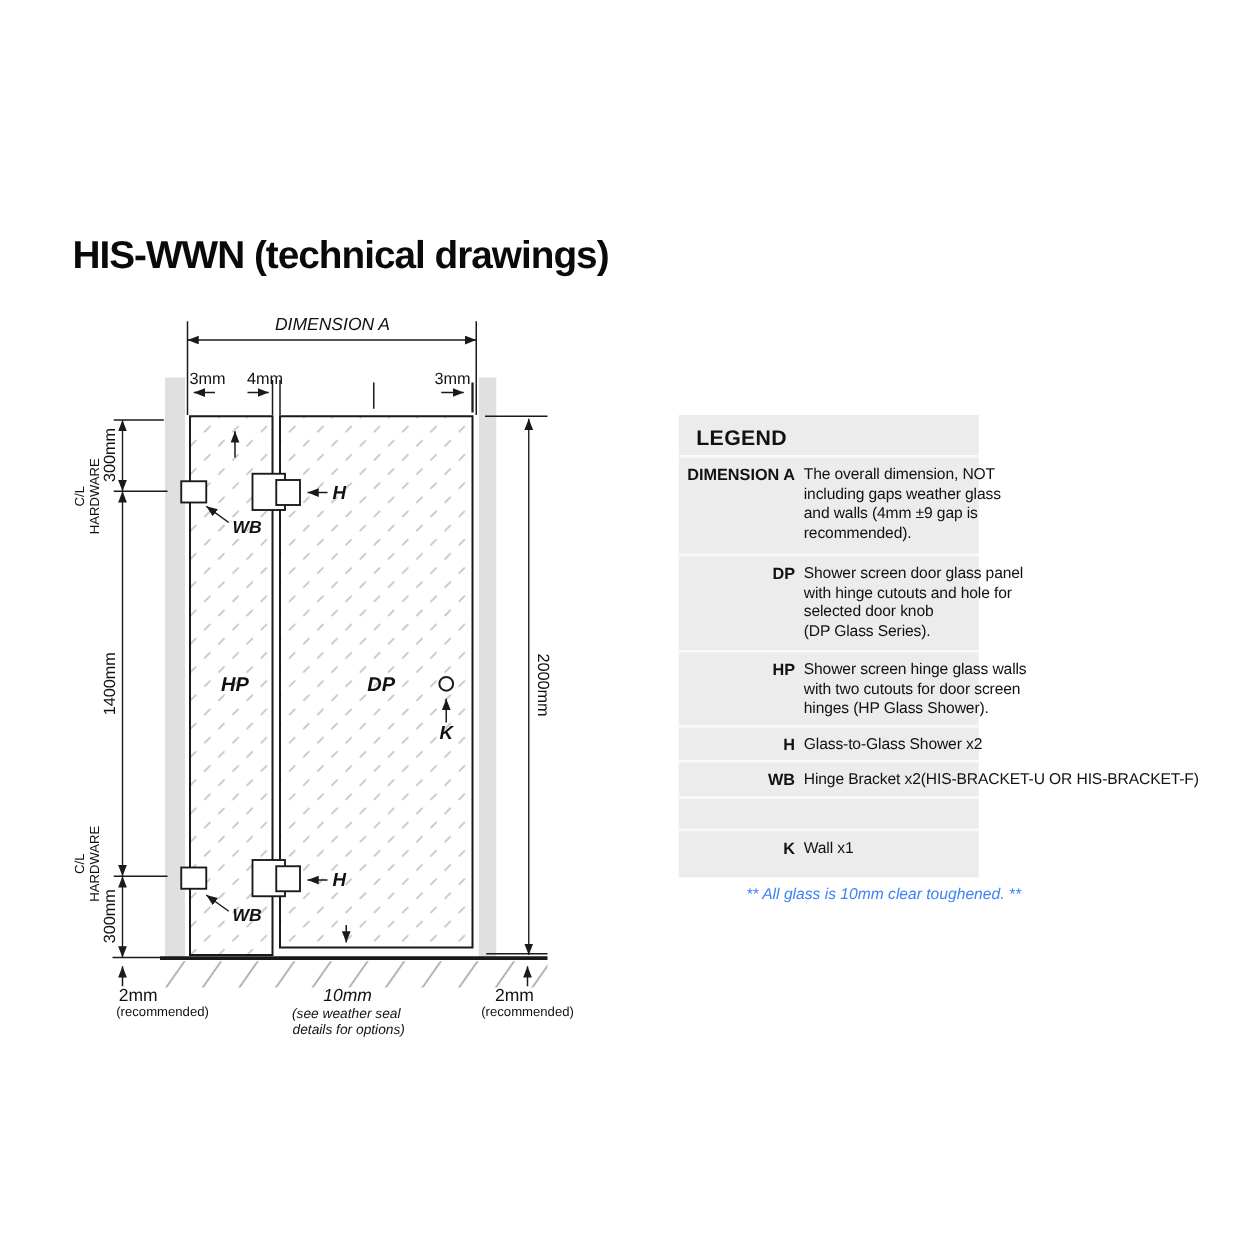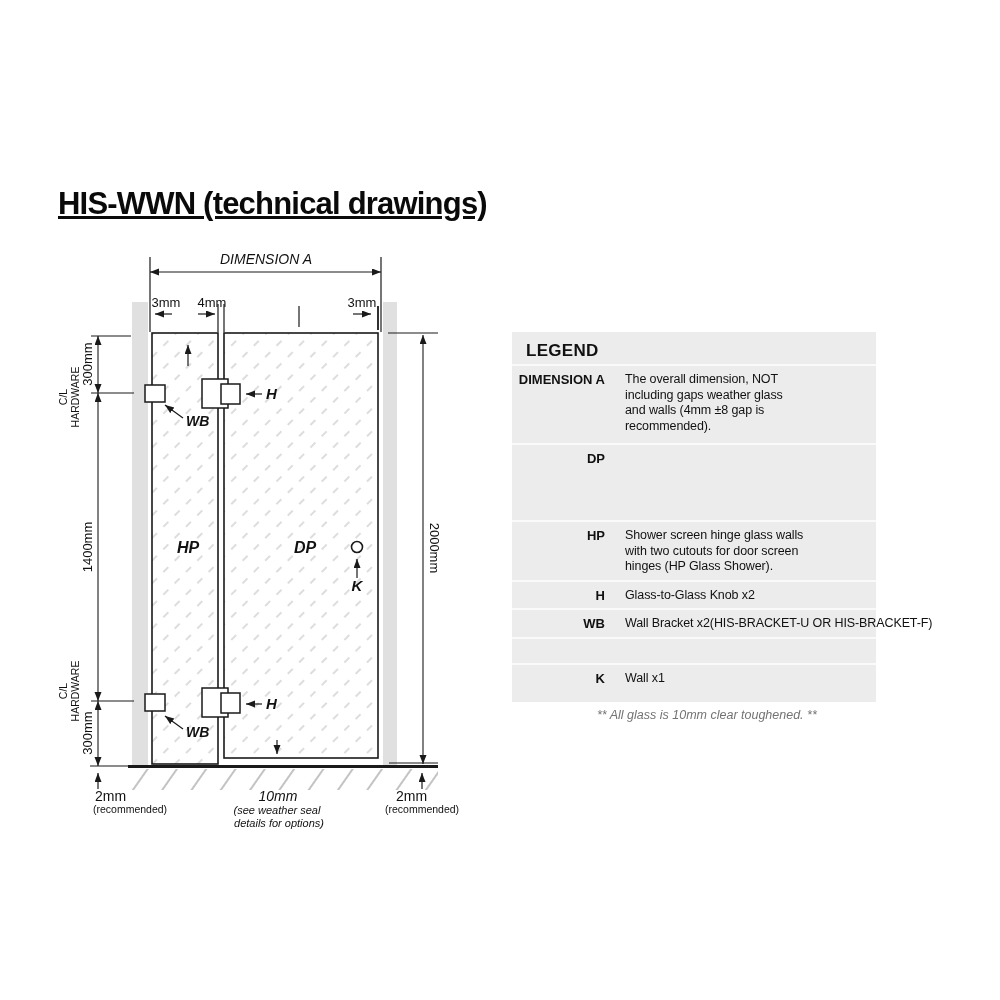--- a/index.html
+++ b/index.html
@@ -4,47 +4,47 @@
 <style>
   html,body{margin:0;padding:0;}
   body{
     width:1000px;height:1000px;background:#ffffff;position:relative;
     font-family:"Liberation Sans", sans-serif;color:#111;
     overflow:hidden;
   }
   .page-title{
     position:absolute;left:58px;top:188px;
     font-size:31px;font-weight:bold;letter-spacing:-0.8px;color:#0a0a0a;
-    line-height:1.05;white-space:nowrap;text-decoration:underline;
+    line-height:1.05;white-space:nowrap;
   }
   svg.diagram{position:absolute;left:0;top:0;}
   svg text{fill:#111;}
   .legend{
-    position:absolute;left:512px;top:332px;width:364px;
+    position:absolute;left:543px;top:332px;width:240px;
     background:#ececec;color:#111;
   }
   .legend-header{
     height:32px;box-sizing:border-box;padding:9px 0 0 14px;
     font-size:17px;font-weight:bold;letter-spacing:0.3px;
   }
   .lrow{
     display:flex;box-sizing:border-box;border-top:2px solid #fafafa;
     padding-top:6px;
   }
   .lterm{
     width:93px;flex:none;text-align:right;
     font-weight:bold;font-size:13px;line-height:15.5px;
   }
-  .ldesc{margin-left:20px;font-size:12.5px;line-height:15.5px;letter-spacing:-0.1px;}
+  .ldesc{margin-left:7px;font-size:12.5px;line-height:15.5px;letter-spacing:-0.1px;}
   .ldesc div{white-space:nowrap;}
   .h79{height:79px}.h77{height:77px}.h60{height:60px}.h28{height:28px}
   .h29{height:29px}.h26{height:26px}.h39{height:39px}
   .footnote{
     position:absolute;left:597px;top:708px;
-    font-size:12.5px;font-style:italic;color:#737373;white-space:nowrap;
+    font-size:12.5px;font-style:italic;color:#3b82f6;white-space:nowrap;
   }
 </style>
 </head>
 <body>
 
 <div class="page-title">HIS-WWN (technical drawings)</div>
 
 <svg class="diagram" width="1000" height="1000" viewBox="0 0 1000 1000">
   <defs>
     <marker id="ar" markerUnits="userSpaceOnUse" markerWidth="10" markerHeight="8" refX="9" refY="3.5" orient="auto-start-reverse">
@@ -161,49 +161,55 @@
 </svg>
 
 <div class="legend">
   <div class="legend-header">LEGEND</div>
 
   <div class="lrow h79">
     <div class="lterm">DIMENSION A</div>
     <div class="ldesc">
       <div>The overall dimension, NOT</div>
       <div>including gaps weather glass</div>
-      <div>and walls (4mm ±8 gap is</div>
+      <div>and walls (4mm ±9 gap is</div>
       <div>recommended).</div>
     </div>
   </div>
 
   <div class="lrow h77">
     <div class="lterm">DP</div>
+    <div class="ldesc">
+      <div>Shower screen door glass panel</div>
+      <div>with hinge cutouts and hole for</div>
+      <div>selected door knob</div>
+      <div>(DP Glass Series).</div>
+    </div>
   </div>
 
   <div class="lrow h60">
     <div class="lterm">HP</div>
     <div class="ldesc">
       <div>Shower screen hinge glass walls</div>
       <div>with two cutouts for door screen</div>
       <div>hinges (HP Glass Shower).</div>
     </div>
   </div>
 
   <div class="lrow h28">
     <div class="lterm">H</div>
     <div class="ldesc">
-      <div>Glass-to-Glass Knob x2</div>
+      <div>Glass-to-Glass Shower x2</div>
     </div>
   </div>
 
   <div class="lrow h29">
     <div class="lterm">WB</div>
     <div class="ldesc">
-      <div>Wall Bracket x2(HIS-BRACKET-U OR HIS-BRACKET-F)</div>
+      <div>Hinge Bracket x2(HIS-BRACKET-U OR HIS-BRACKET-F)</div>
     </div>
   </div>
 
   <div class="lrow h26">
     <div class="lterm"></div>
   </div>
 
   <div class="lrow h39">
     <div class="lterm">K</div>
     <div class="ldesc">

